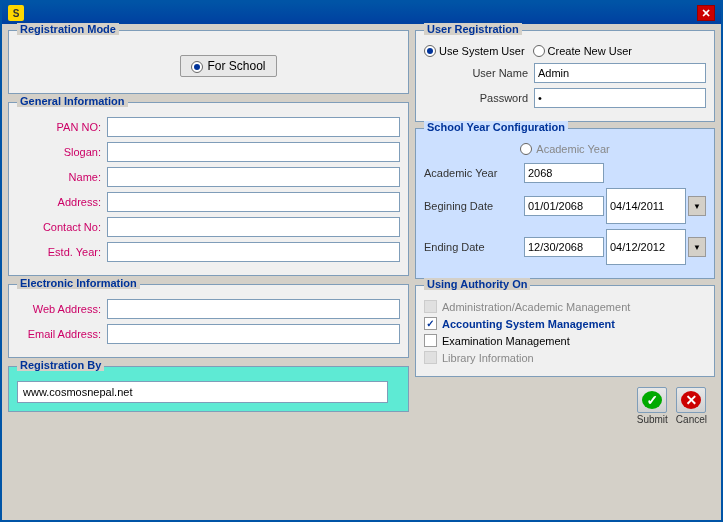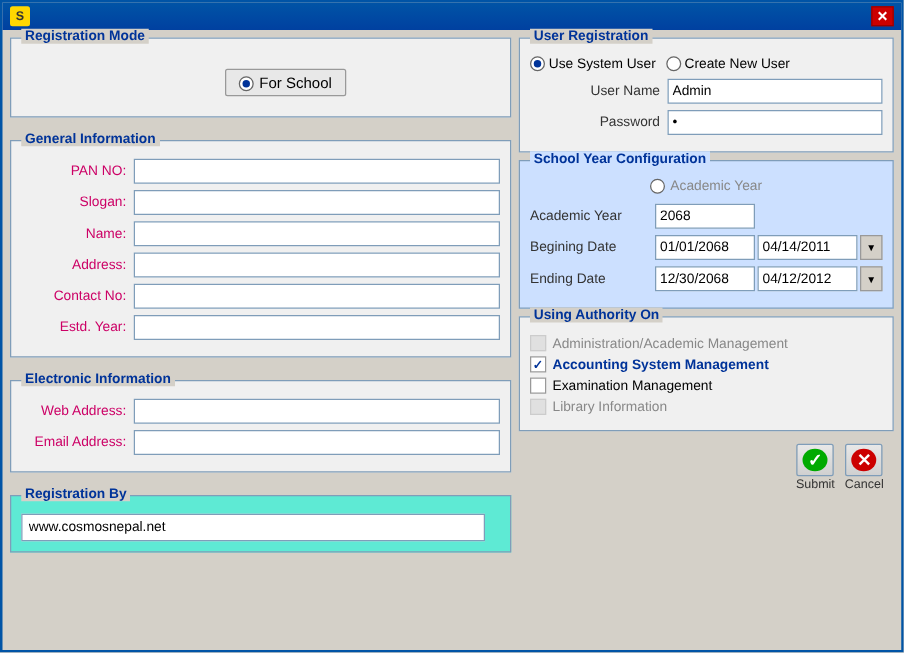--- a/index.html
+++ b/index.html
@@ -64,21 +64,21 @@
     }
     .content {
       display: flex;
       flex: 1;
       padding: 6px;
       gap: 6px;
     }
     .left-panel {
       display: flex;
       flex-direction: column;
-      gap: 18px;
+      gap: 8px;
       width: 415px;
     }
     .right-panel {
       display: flex;
       flex-direction: column;
       gap: 6px;
       flex: 1;
     }
     .group-box {
       border: 1px solid #7f9db9;
@@ -225,21 +225,21 @@
       padding: 1px 3px;
       font-size: 11px;
       width: 80px;
     }
     .ry-date-combo {
       display: flex;
       align-items: center;
       gap: 2px;
     }
     .combo-input {
-      height: 20px;
+      height: 36px;
       border: 1px solid #7f9db9;
       background: white;
       padding: 1px 3px;
       font-size: 11px;
       width: 80px;
     }
     .combo-arrow {
       height: 20px;
       width: 18px;
       background: #d4d0c8;

